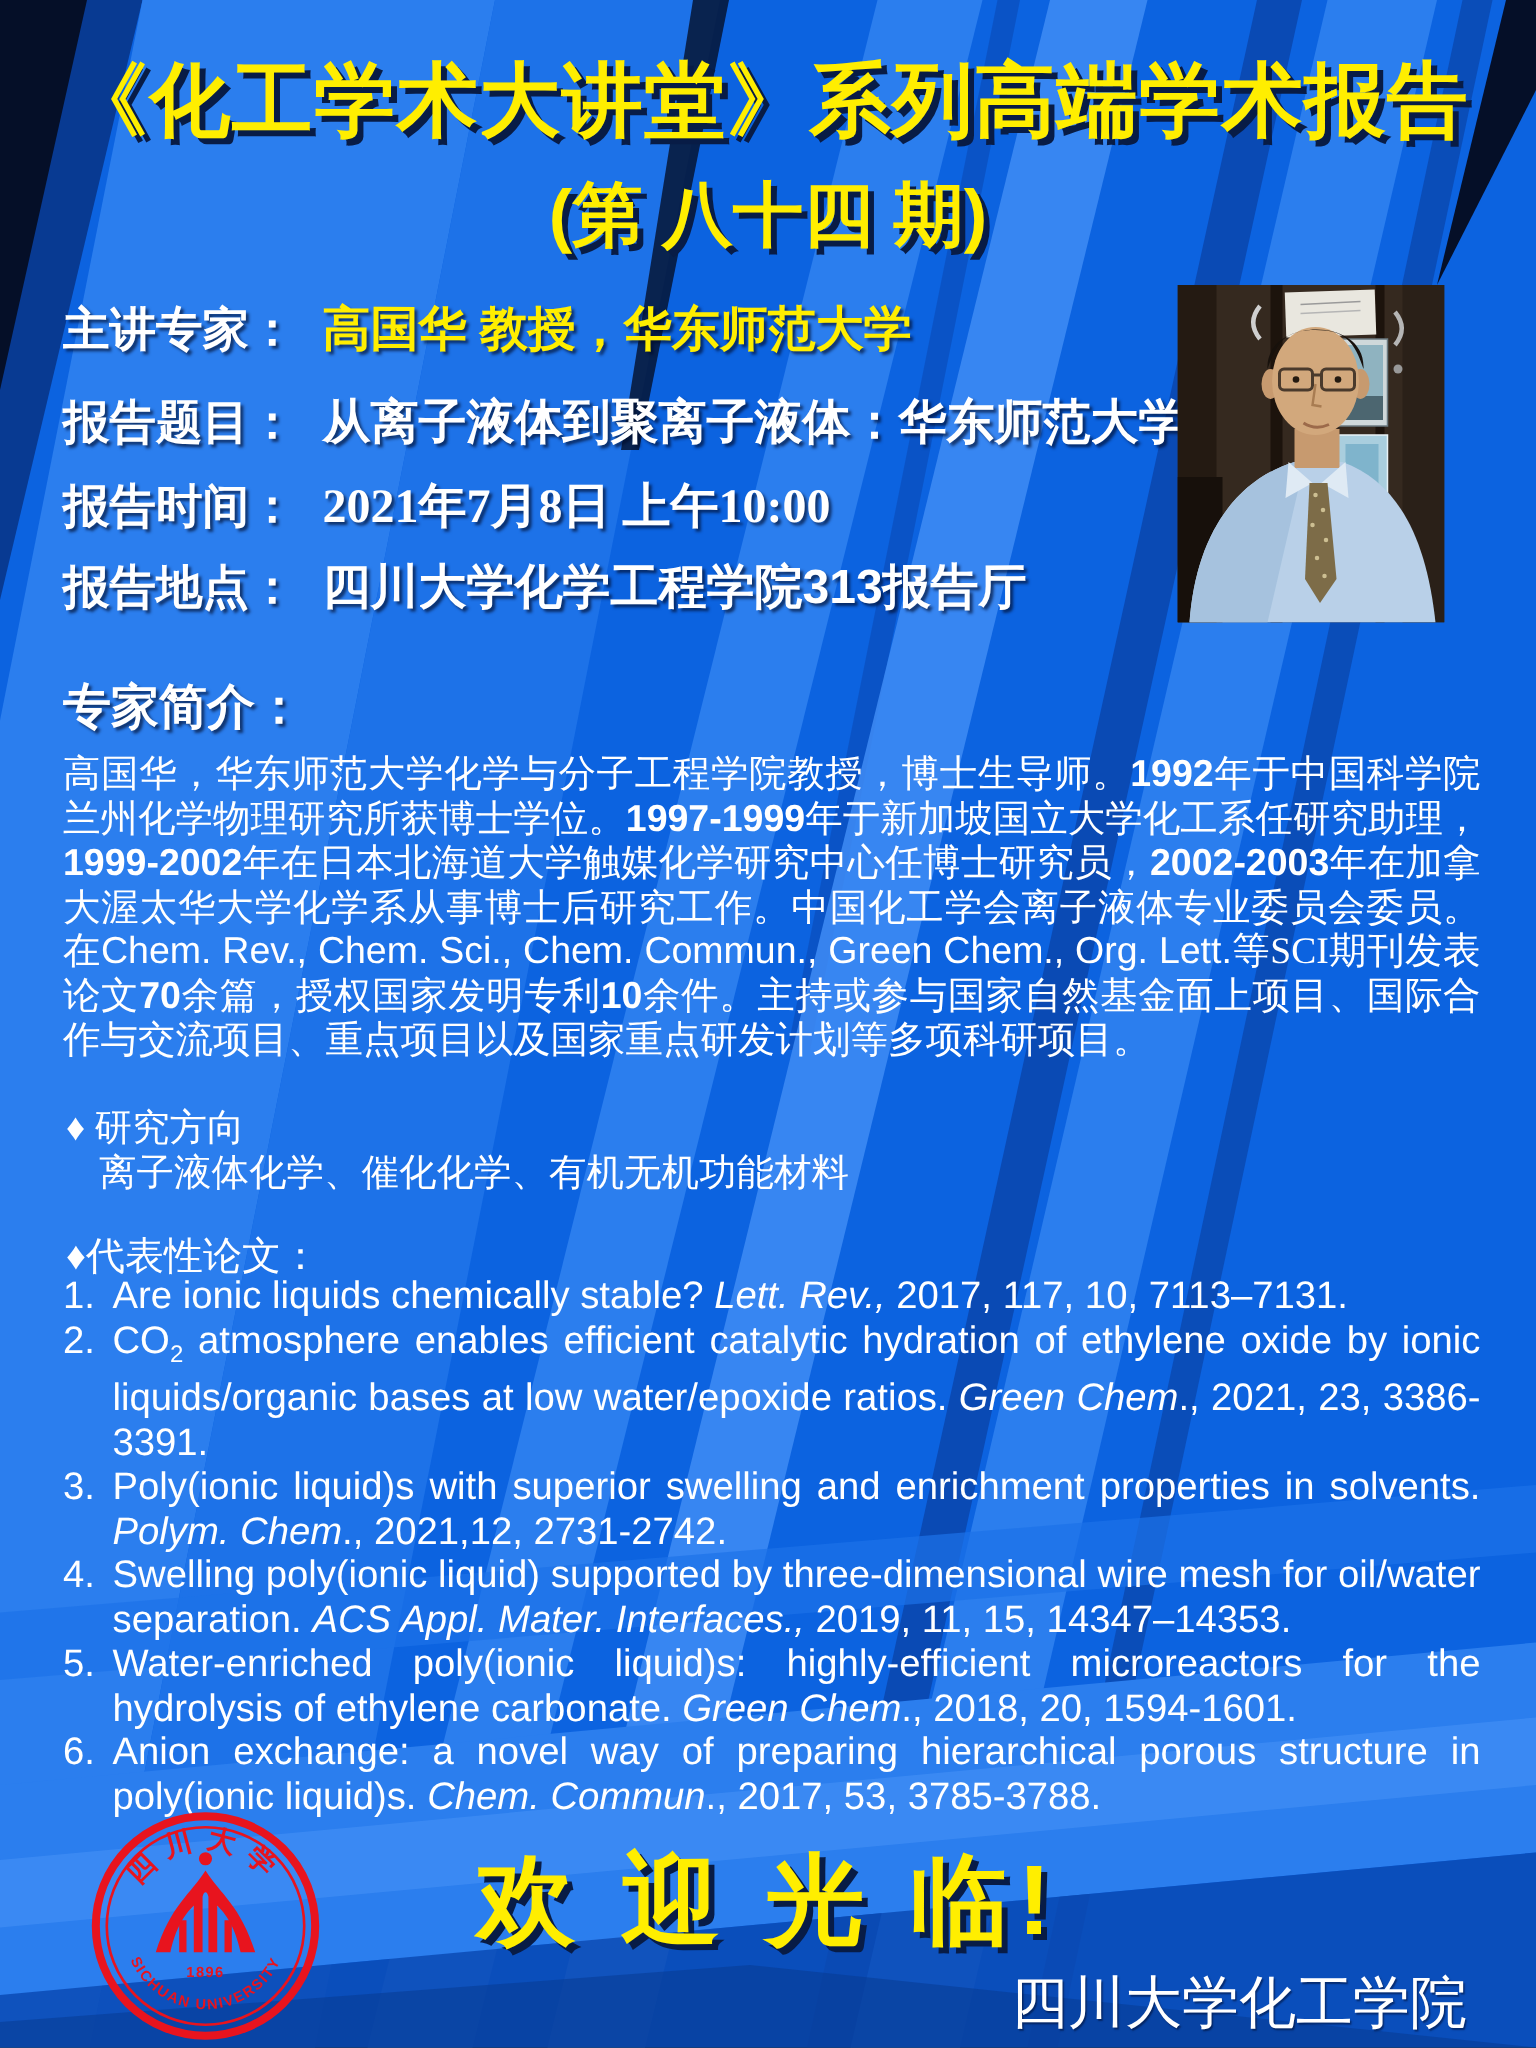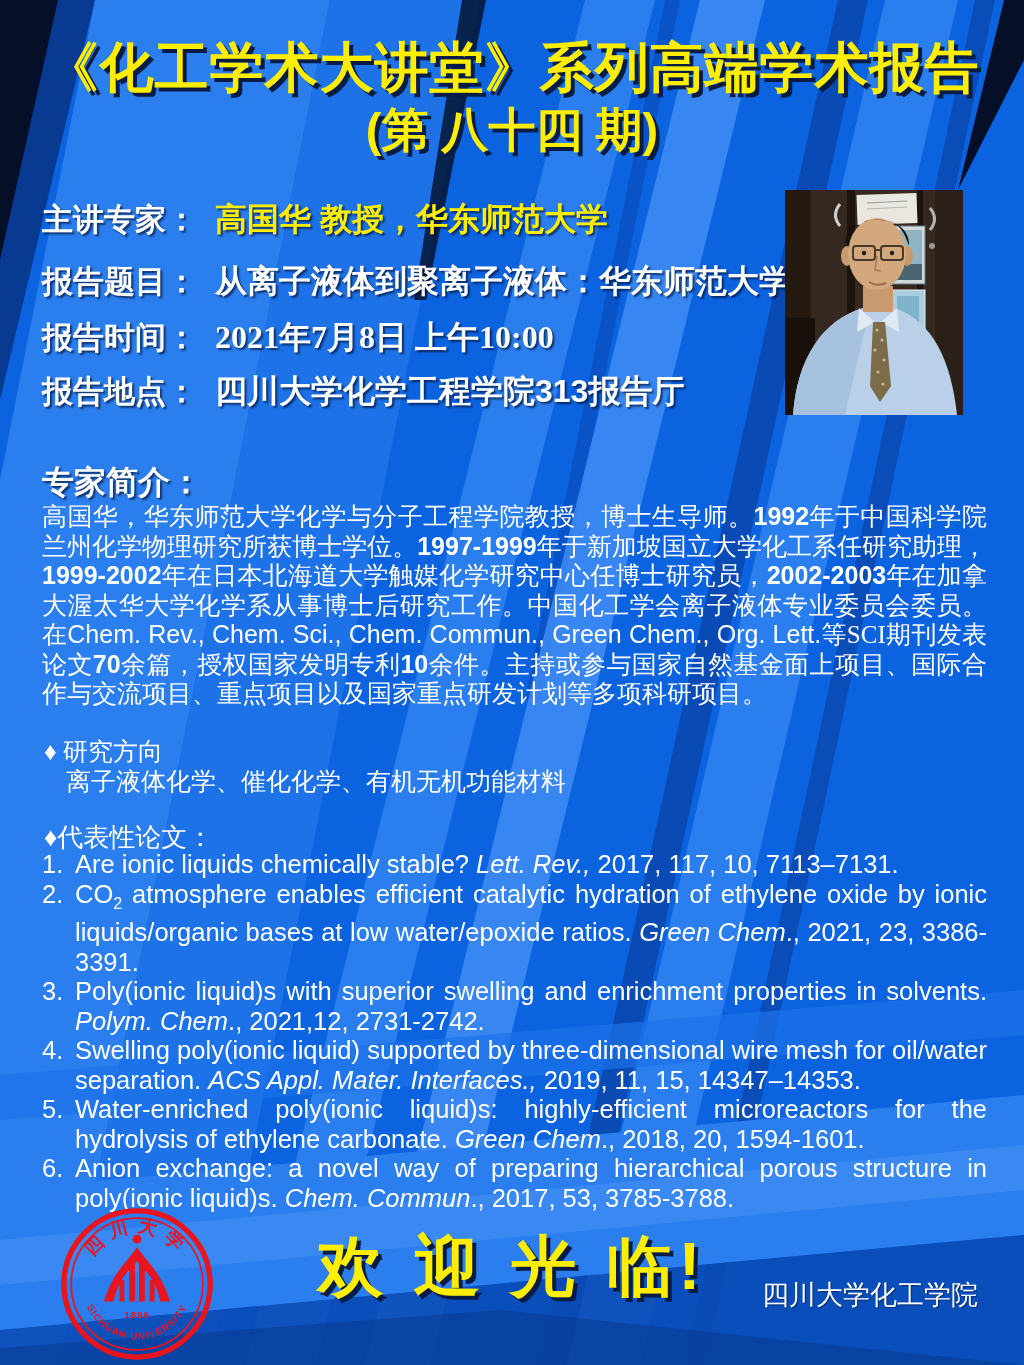--- a/index.html
+++ b/index.html
@@ -12,40 +12,40 @@
   .bg{position:absolute;left:0;top:0;width:1024px;height:1365px;z-index:0;}
   .layer{position:absolute;z-index:2;}
 
   .title-block{left:0;top:36px;width:1024px;text-align:center;}
   .t1{
     font-size:54px;font-weight:900;color:var(--accent-yellow,#ffee00);
     text-shadow:4px 4px 0 var(--shadow-navy,#081c46);letter-spacing:1px;line-height:62px;
   }
   .t2{
     font-size:47px;font-weight:900;color:var(--accent-yellow,#ffee00);
-    text-shadow:4px 4px 0 var(--shadow-navy,#081c46);line-height:56px;margin-top:4px;
+    text-shadow:4px 4px 0 var(--shadow-navy,#081c46);line-height:56px;margin-top:17px;
   }
 
   .info-row{left:42px;width:740px;white-space:nowrap;}
   .info-row .lbl{
     font-size:31px;font-weight:bold;color:#fff;
     text-shadow:2px 2px 2px rgba(2,10,40,.65);
   }
   .info-row .val{
     font-size:32px;font-weight:bold;color:#fff;margin-left:18px;
     text-shadow:2px 2px 2px rgba(2,10,40,.65);
   }
   .val.yellow{color:var(--accent-yellow,#ffee00);}
   .val.serif{font-family:"Liberation Serif","DejaVu Serif",serif;}
 
   .photo{left:785px;top:190px;width:178px;height:225px;}
   .photo svg{display:block;width:100%;height:100%;}
 
   .bio-h{left:42px;top:450px;font-size:32px;font-weight:bold;color:#fff;
-    text-shadow:2px 2px 2px rgba(2,10,40,.65);margin-top:11px;}
+    text-shadow:2px 2px 2px rgba(2,10,40,.65);}
   .bio-t{
     left:42px;top:502px;width:945px;color:#fff;
     font-family:"Liberation Serif","DejaVu Serif",serif;
     font-size:25px;line-height:29.5px;text-align:justify;
   }
   .seg-b{font-family:"Liberation Sans","DejaVu Sans",sans-serif;font-weight:bold;}
   .seg-en{font-family:"Liberation Sans","DejaVu Sans",sans-serif;}
 
   .research-h{left:44px;top:735px;font-size:25px;color:#fff;
     font-family:"Liberation Serif","DejaVu Serif",serif;}
@@ -64,21 +64,21 @@
 
   .seal{left:59px;top:1206px;width:156px;height:156px;}
   .seal svg{display:block;width:100%;height:100%;}
 
   .welcome{
     left:0;top:1222px;width:1024px;text-align:center;
     font-size:66px;font-weight:900;color:var(--accent-yellow,#ffee00);
     letter-spacing:6px;text-shadow:4px 4px 0 var(--shadow-navy,#081c46);
   }
   .org{
-    right:66px;top:1277px;position:absolute;font-size:27px;color:#fff;
+    right:66px;top:1310px;position:absolute;font-size:38px;color:#fff;
     font-family:"Liberation Serif","DejaVu Serif",serif;
     text-shadow:1px 1px 1px rgba(2,10,40,.5);
   }
 </style>
 </head>
 <body>
 
 <div class="page">
 
   <svg class="bg" viewBox="0 0 1024 1365" preserveAspectRatio="none" aria-hidden="true">

